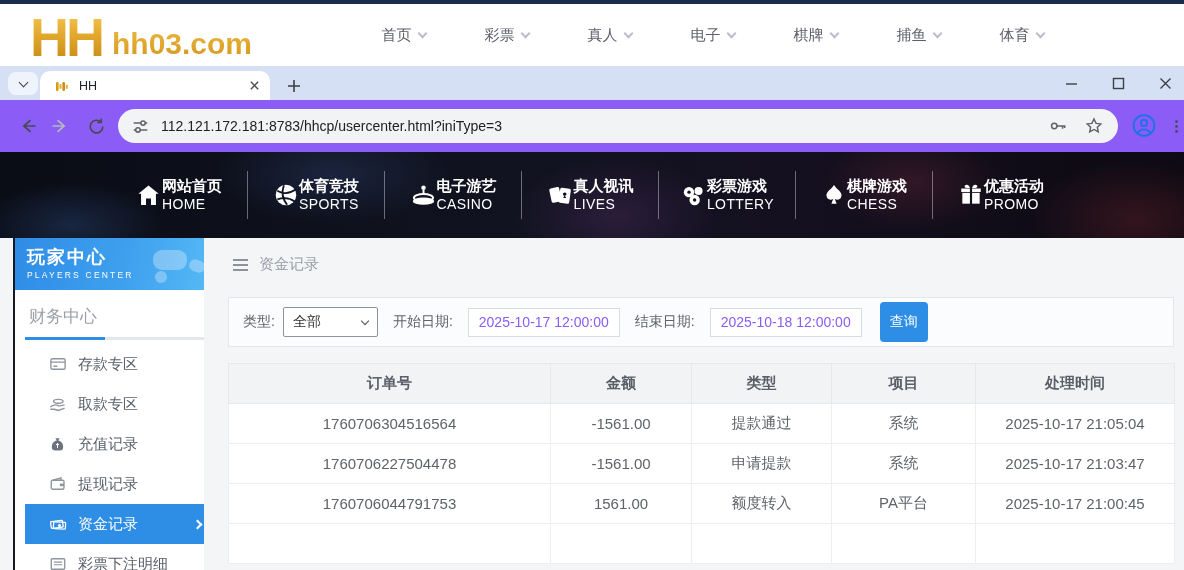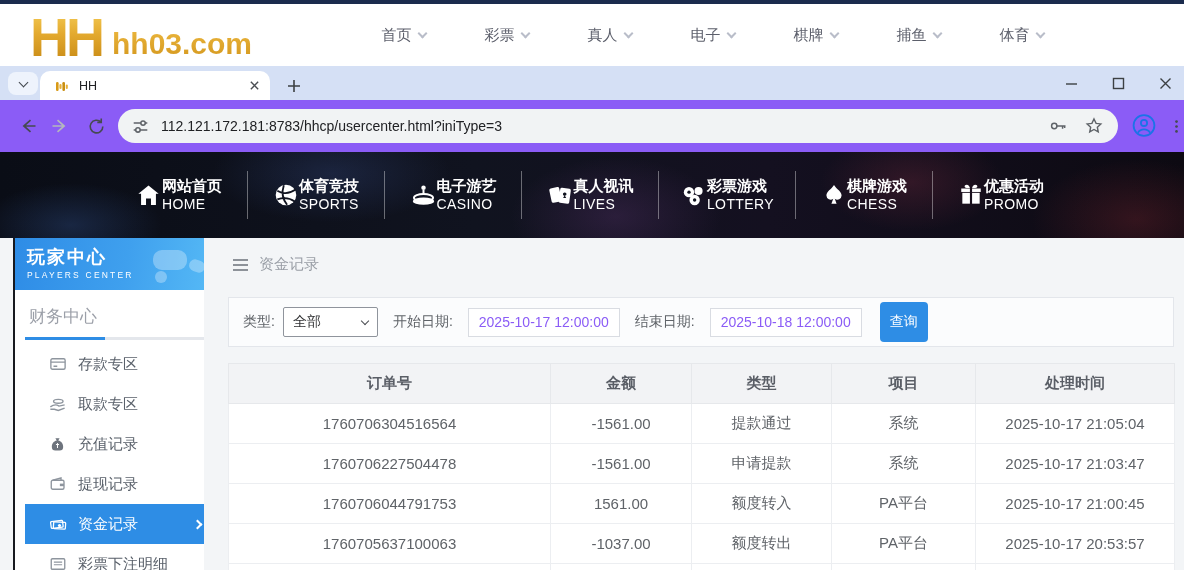--- a/index.html
+++ b/index.html
@@ -444,27 +444,20 @@
             <td>2025-10-17 21:03:47</td>
           </tr>
           <tr>
             <td>1760706044791753</td>
             <td>1561.00</td>
             <td>额度转入</td>
             <td>PA平台</td>
             <td>2025-10-17 21:00:45</td>
           </tr>
           <tr>
-            <td>1760705637100063</td>
-            <td>-1037.00</td>
-            <td>额度转出</td>
-            <td>PA平台</td>
-            <td>2025-10-17 20:53:57</td>
-          </tr>
-          <tr>
             <td></td>
               <td></td>
               <td></td>
               <td></td>
               <td></td>
           </tr>
         </tbody>
       </table>
     </div>
   </div>

